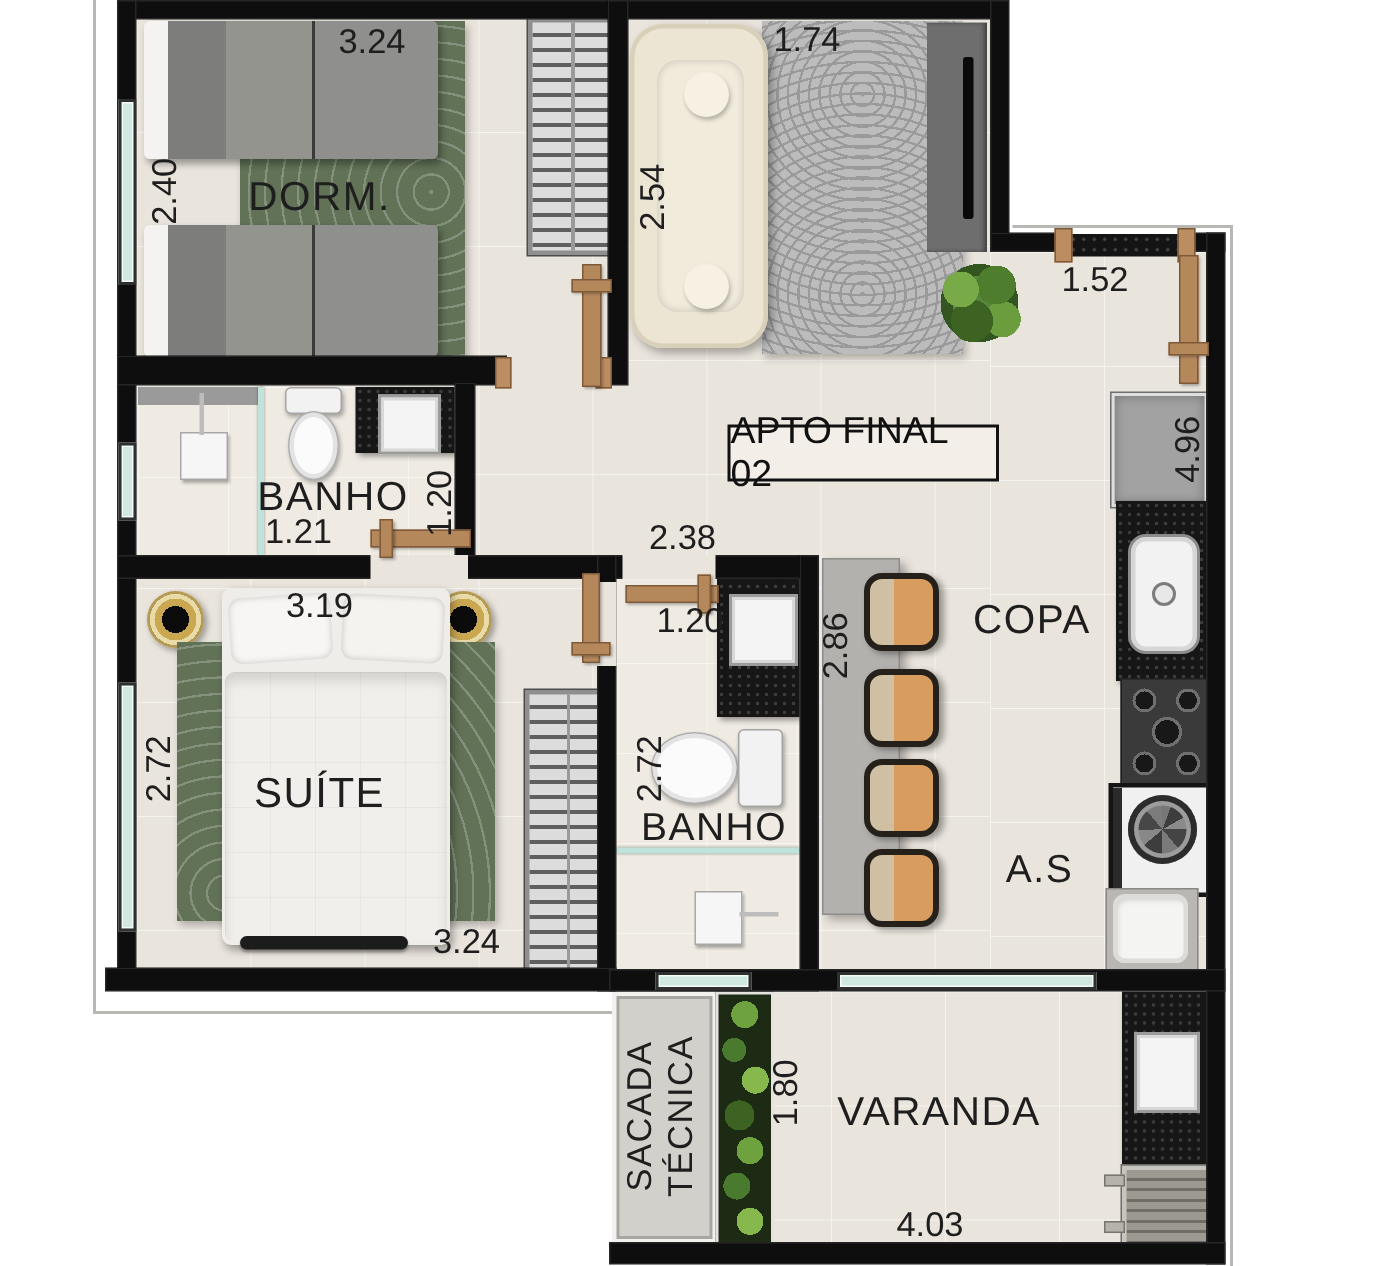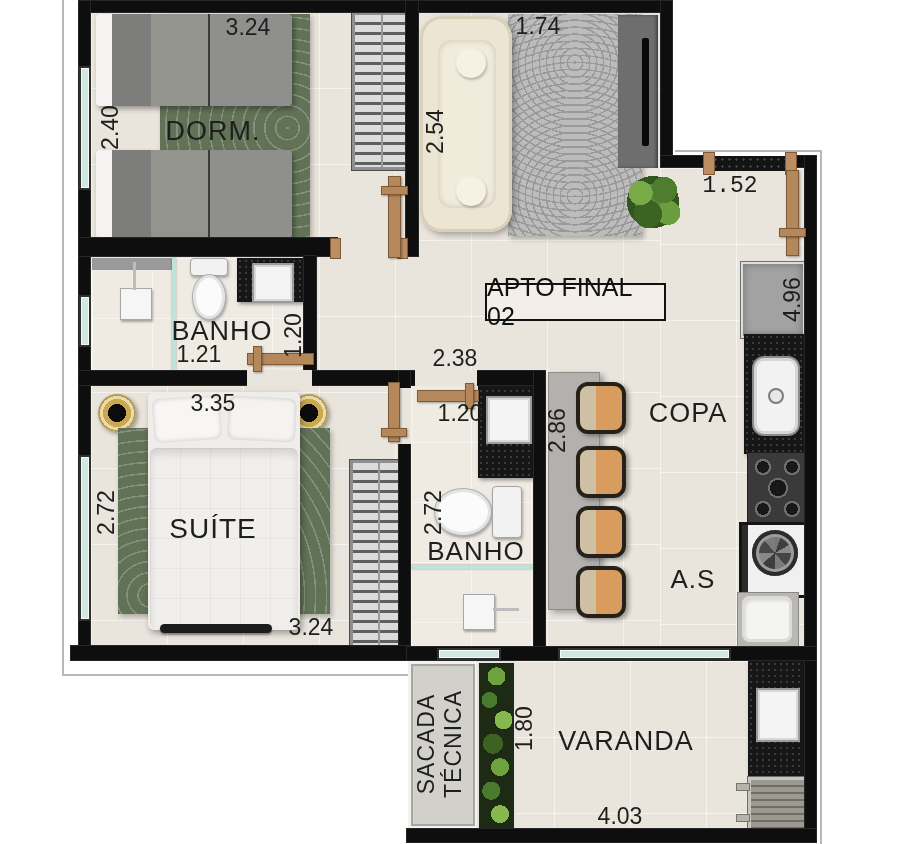--- a/index.html
+++ b/index.html
@@ -214,25 +214,25 @@
   <div class="label" style="left:628px;top:398px;width:120px;">COPA</div>
   <div class="label" style="left:633px;top:564px;width:120px;font-size:26px;">A.S</div>
   <div class="label" style="left:556px;top:726px;width:140px;">VARANDA</div>
   <div class="vlabel" style="left:356px;top:716px;width:170px;height:56px;line-height:27px;">
     <div>SACADA</div>
     <div>TÉCNICA</div>
   </div>
 
   <div class="dim" style="left:213px;top:14px;">3.24</div>
   <div class="dim" style="left:503px;top:13px;">1.74</div>
-  <div class="dim" style="left:695px;top:173px;font-family:Liberation Mono, monospace;">1.52</div>
+  <div class="dim" style="left:695px;top:173px;">1.52</div>
   <div class="dim" style="left:164px;top:341px;">1.21</div>
   <div class="dim" style="left:420px;top:345px;">2.38</div>
   <div class="dim" style="left:425px;top:400px;">1.20</div>
-  <div class="dim" style="left:178px;top:390px;">3.35</div>
+  <div class="dim" style="left:178px;top:390px;">3.19</div>
   <div class="dim" style="left:276px;top:614px;">3.24</div>
   <div class="dim" style="left:585px;top:803px;">4.03</div>
 
   <div class="vdim" style="left:75px;top:114px;">2.40</div>
   <div class="vdim" style="left:400px;top:118px;">2.54</div>
   <div class="vdim" style="left:258px;top:322px;">1.20</div>
   <div class="vdim" style="left:522px;top:417px;">2.86</div>
   <div class="vdim" style="left:398px;top:499px;">2.72</div>
   <div class="vdim" style="left:71px;top:499px;">2.72</div>
   <div class="vdim" style="left:757px;top:286px;">4.96</div>

